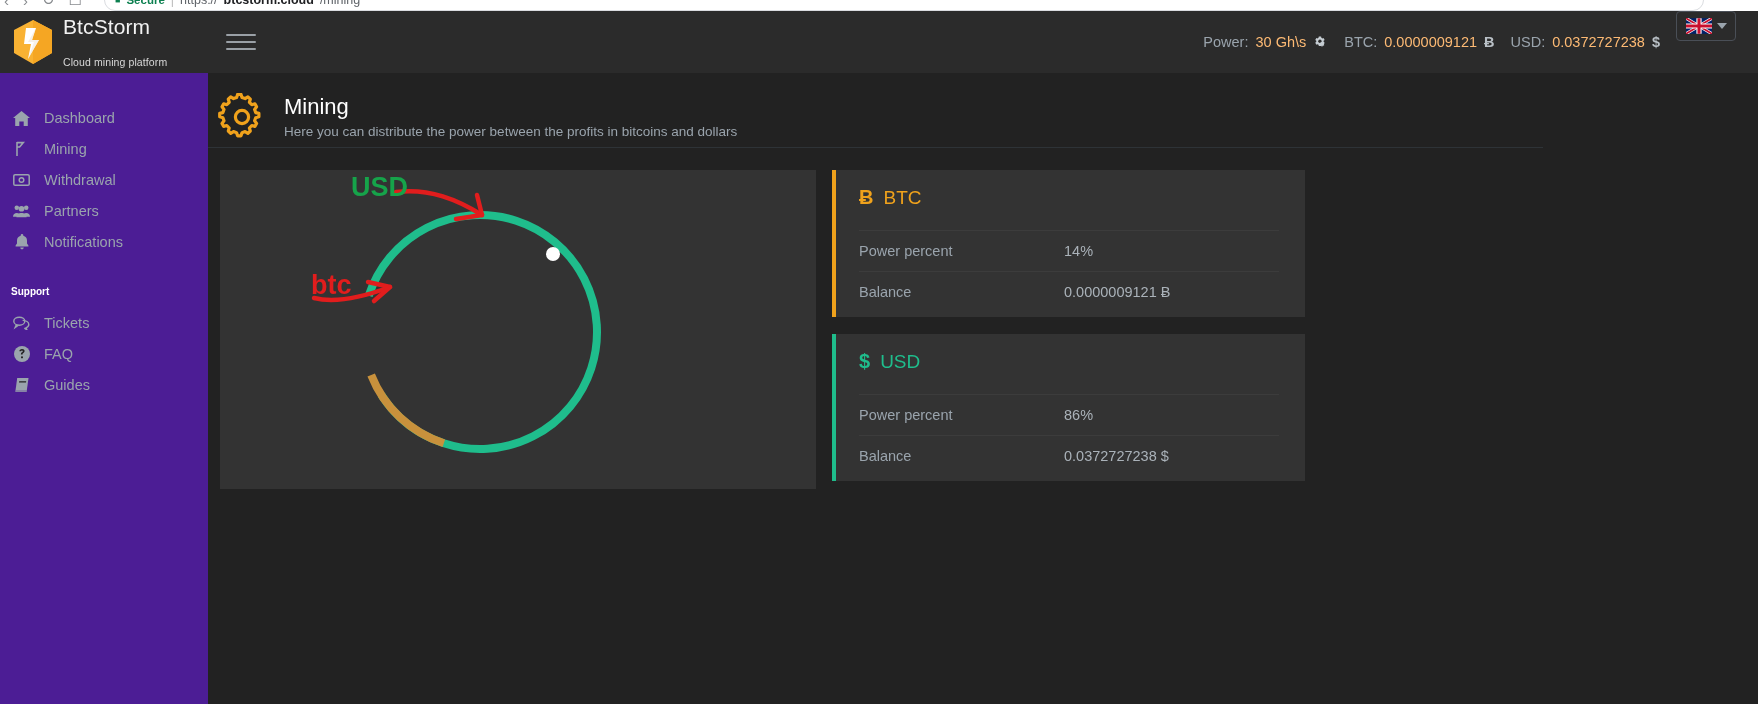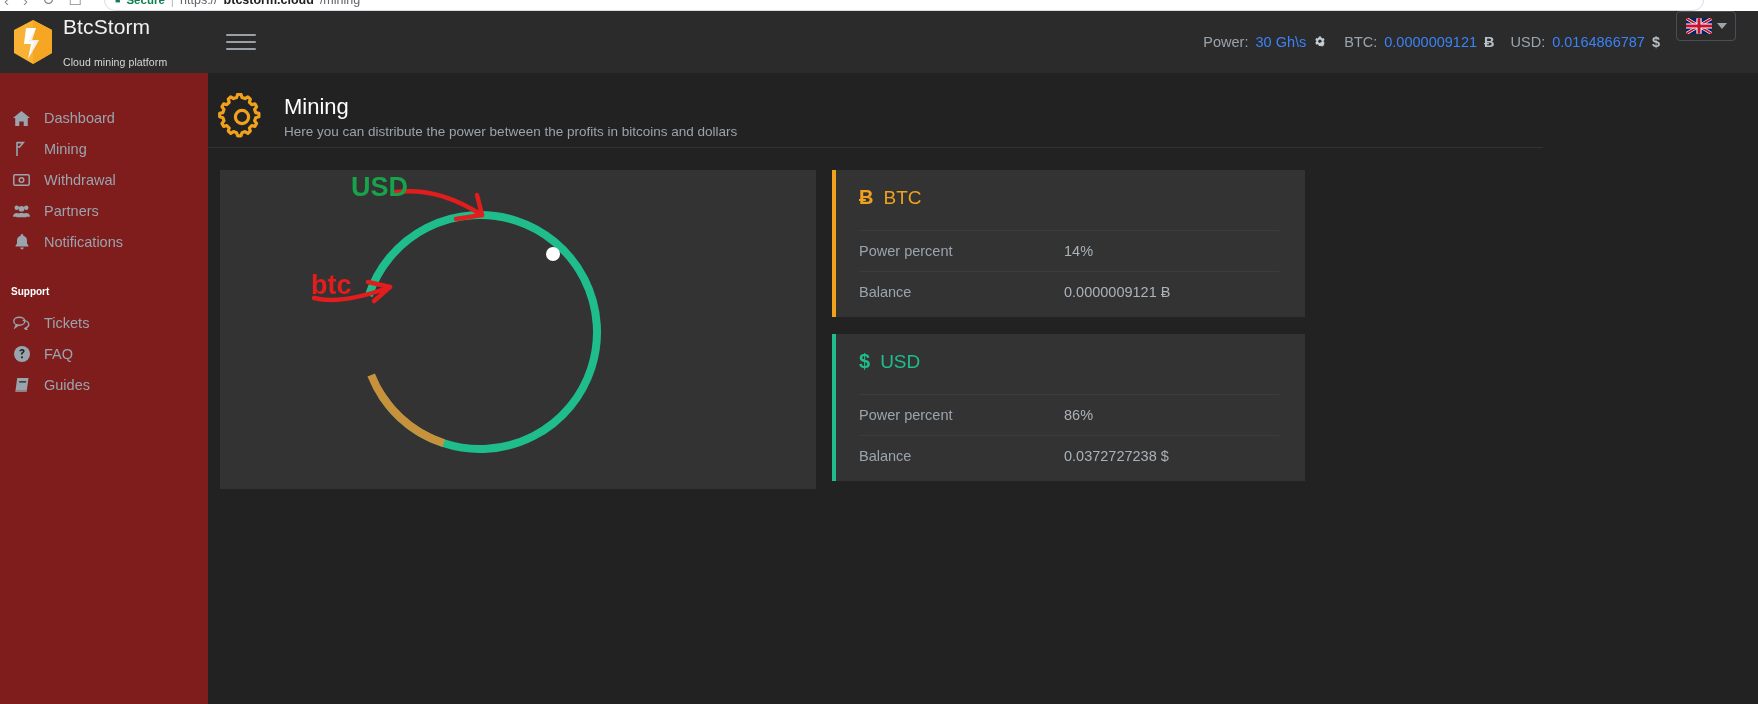--- a/index.html
+++ b/index.html
@@ -69,40 +69,40 @@
     display: flex; gap: 0;
     padding-right: 0;
     height: 62px;
   }
   .stat-group {
     display: flex; align-items: center; gap: 7px;
     color: #9aa4ad; font-size: 14.5px;
     margin-right: 16px; white-space: nowrap;
   }
   .stat-label { color: #9aa4ad; }
-  .stat-value { color: #3b82f6; }
+  .stat-value { color: #fdba74; }
   .gear-mini { display: inline-block; width: 15px; height: 15px; color: #c6cdd3; }
   .btc-glyph { color: #b9c0c6; font-weight: 700; }
 
   .lang-select {
     width: 60px; height: 30px;
     border: 1px solid #4a4f57; border-radius: 4px;
     display: flex; align-items: center; justify-content: center; gap: 5px;
     background: transparent; cursor: pointer;
     margin-right: 22px;
   }
   .flag { width: 26px; height: 16px; display: block; }
   .caret { width: 0; height: 0; border-left: 5px solid transparent;
            border-right: 5px solid transparent; border-top: 6px solid #9aa4ad; }
 
   
   .sidebar {
     position: absolute; top: 73px; left: 0;
     width: 208px; height: 631px;
-    background: #7f1d1d;
+    background: #4c1d95;
     padding-top: 30px;
   }
   .side-item {
     height: 30px;
     display: flex; align-items: center; gap: 14px;
     padding-left: 13px;
     color: #9aa4ad; font-size: 14.5px;
     cursor: pointer; text-decoration: none;
     margin-bottom: 1px;
   }
@@ -248,21 +248,21 @@
           </svg>
       </span>
     </div>
     <div class="stat-group">
       <span class="stat-label">BTC:</span>
       <span class="stat-value">0.0000009121</span>
       <span class="btc-glyph">Ƀ</span>
     </div>
     <div class="stat-group">
       <span class="stat-label">USD:</span>
-      <span class="stat-value">0.0164866787</span>
+      <span class="stat-value">0.0372727238</span>
       <span class="btc-glyph">$</span>
     </div>
 
     <div class="lang-select">
       <svg class="flag" viewBox="0 0 60 36">
         <rect width="60" height="36" fill="#012169"></rect>
         <path d="M0 0 L60 36 M60 0 L0 36" stroke="#fff" stroke-width="7"></path>
         <path d="M0 0 L60 36 M60 0 L0 36" stroke="#C8102E" stroke-width="4"></path>
         <path d="M30 0 V36 M0 18 H60" stroke="#fff" stroke-width="12"></path>
         <path d="M30 0 V36 M0 18 H60" stroke="#C8102E" stroke-width="7"></path>

